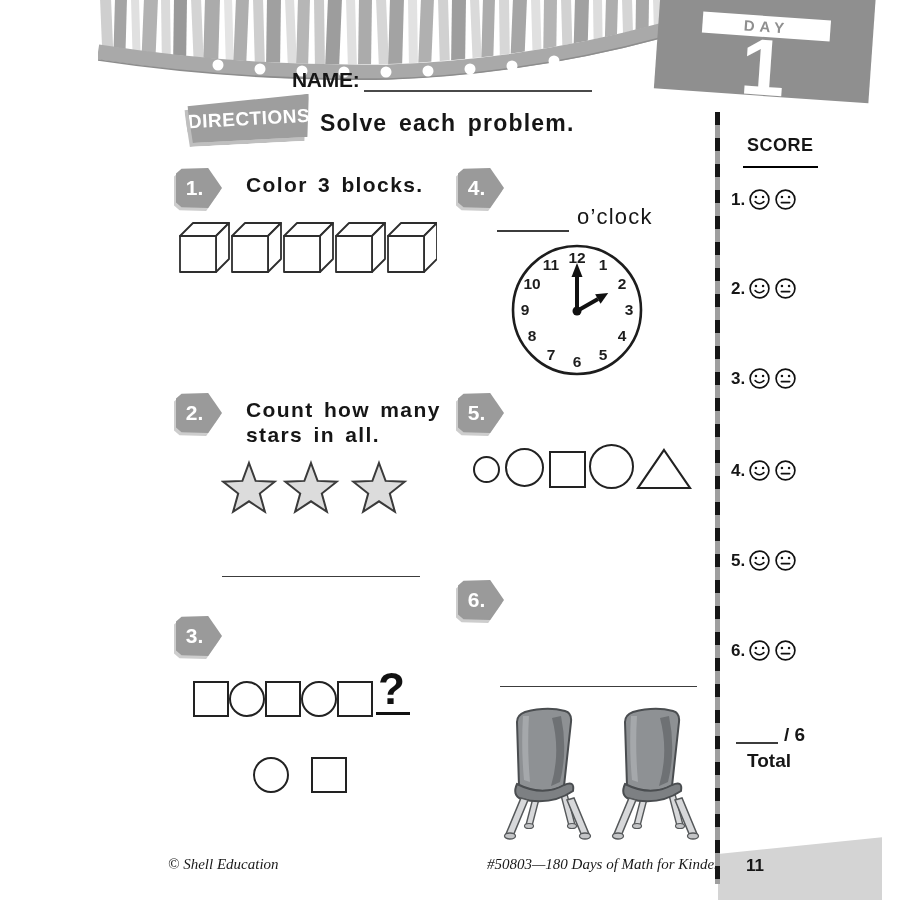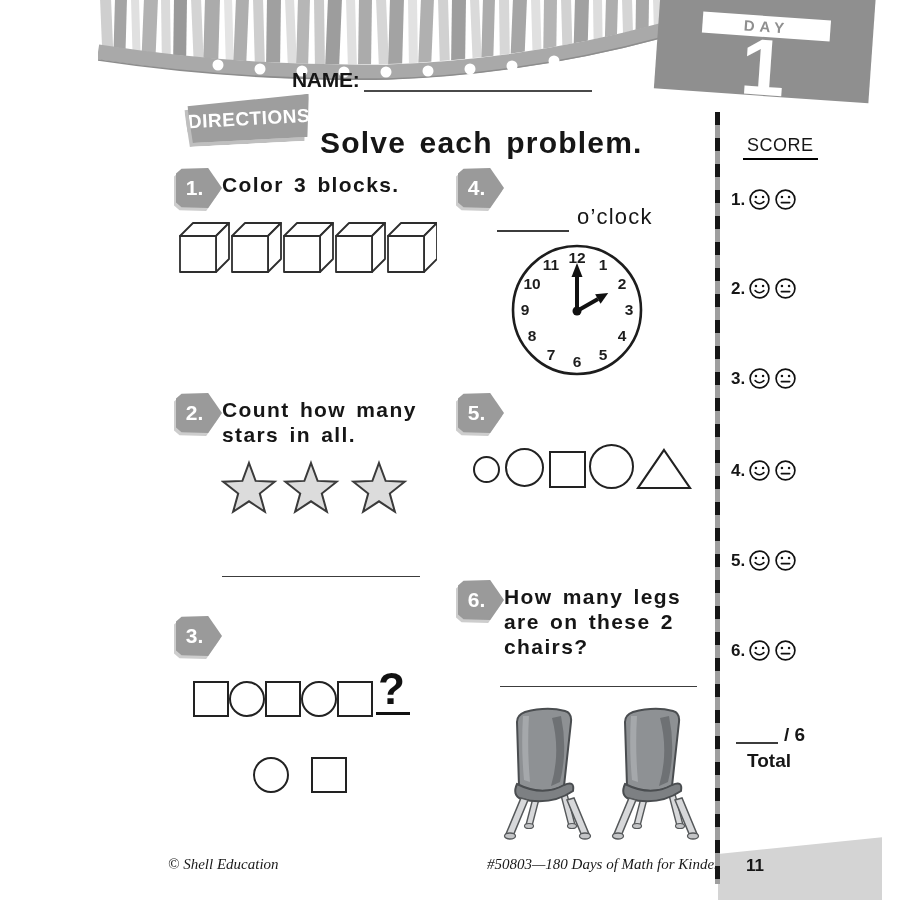--- a/index.html
+++ b/index.html
@@ -17,46 +17,46 @@
            font-size:80px;line-height:1;font-weight:800;color:#fff;}
 
   .name-label{left:292px;top:68px;font-size:21px;font-weight:800;letter-spacing:-0.3px;}
   .name-line{left:364px;top:66px;width:228px;height:24px;border-bottom:2px solid #4a4a4a;}
 
   .dir-wrap{left:188px;top:97px;filter:drop-shadow(-3px 4px 0 #bfbfbf);}
   .dir-badge{width:122px;height:43px;background:#9e9e9e;display:flex;align-items:center;
              justify-content:center;clip-path:polygon(0 14%,100% 0,97% 100%,3% 100%);
              transform:rotate(-3deg);}
   .dir-badge span{color:#fff;font-weight:800;font-size:19px;letter-spacing:0.5px;}
-  .solve-text{left:320px;top:110px;font-size:30px;font-weight:bold;letter-spacing:1.2px;word-spacing:4px;margin-top:16px;}
+  .solve-text{left:320px;top:110px;font-size:23px;font-weight:bold;letter-spacing:1.2px;word-spacing:4px;}
 
   
   .pbadge-wrap{filter:drop-shadow(-2px 3px 0 #cdcdcd);}
   .pbadge{width:46px;height:40px;background:#9a9a9a;color:#fff;display:flex;align-items:center;
           justify-content:center;padding-right:9px;box-sizing:border-box;
           font-size:21px;font-weight:800;
           clip-path:polygon(0% 14%,12% 2%,70% 0%,100% 50%,70% 100%,12% 98%,0% 86%);}
-  .ptext{font-weight:bold;font-size:21px;letter-spacing:1.4px;word-spacing:3px;line-height:1.2;}
+  .ptext{font-weight:bold;font-size:21px;letter-spacing:1.4px;word-spacing:3px;line-height:1.2;margin-left:24px;}
 
   .blank{border-bottom:2px solid #3c3c3c;}
   .shape{box-sizing:border-box;border:2px solid #222;background:#fff;position:absolute;}
   .circle{border-radius:50%;}
   .pattern-row{left:193px;top:681px;display:flex;}
   .pattern-row .pshape{box-sizing:border-box;width:36px;height:36px;border:2px solid #222;background:#fff;}
   .pattern-row .pcircle{border-radius:50%;}
   .qmark{left:378px;top:664px;font-size:44px;font-weight:800;color:#111;}
   .qline{left:376px;top:712px;width:34px;border-bottom:3px solid #111;height:0;}
 
   .oclock{left:577px;top:204px;font-size:22px;font-weight:normal;letter-spacing:1.2px;}
 
   
   .dashline{left:715px;top:112px;width:5px;height:772px;z-index:5;
             background:repeating-linear-gradient(#161616 0 13px,#9e9e9e 13px 26px);}
-  .score-title{left:743px;top:135px;font-size:18px;font-weight:400;letter-spacing:0.5px;
-               border-bottom:2.5px solid #000;padding:0 4px 2px 4px;}
+  .score-title{left:743px;top:135px;font-size:18px;font-weight:700;letter-spacing:0.5px;
+               border-bottom:2.5px solid #000;padding:0 4px 10px 4px;}
   .score-row{display:flex;align-items:center;gap:3px;font-weight:800;font-size:17px;}
   .face{width:23px;height:23px;display:block;}
   .total-line{left:736px;top:722px;width:42px;height:20px;border-bottom:2px solid #3c3c3c;}
   .total-frac{left:784px;top:724px;font-size:19px;font-weight:800;}
   .total-label{left:747px;top:750px;font-size:19px;font-weight:800;}
 
   
   .corner{left:718px;top:836px;width:164px;height:64px;background:#d4d4d4;
           clip-path:polygon(0 28%,100% 2%,100% 100%,0 100%);z-index:4;}
   .page-num{left:746px;top:856px;font-size:17px;font-weight:800;z-index:6;}
@@ -260,21 +260,20 @@
     <div class="pshape"></div>
   </div>
   <div class="abs qmark">?</div>
   <div class="abs qline"></div>
   <div class="shape circle" style="left:253px;top:757px;width:36px;height:36px"></div>
   <div class="shape" style="left:311px;top:757px;width:36px;height:36px"></div>
 
   <div class="abs pbadge-wrap" style="left:458px;top:580px">
     <div class="pbadge">6.</div>
   </div>
-  <div class="abs ptext" style="left:504px;top:584px;width:190px">How many legs are on these 2 chairs?</div>
   <div class="abs blank" style="left:500px;top:666px;width:197px;height:20px;border-bottom-width:1.5px"></div>
   <svg class="abs" style="left:497px;top:704px" width="206" height="138" viewBox="0 0 206 138">
     <use href="#chair" x="4" y="2"></use>
     <use href="#chair" x="112" y="2"></use>
   </svg>
 
   <div class="abs dashline"></div>
 
   <div class="abs score-title">SCORE</div>
 

